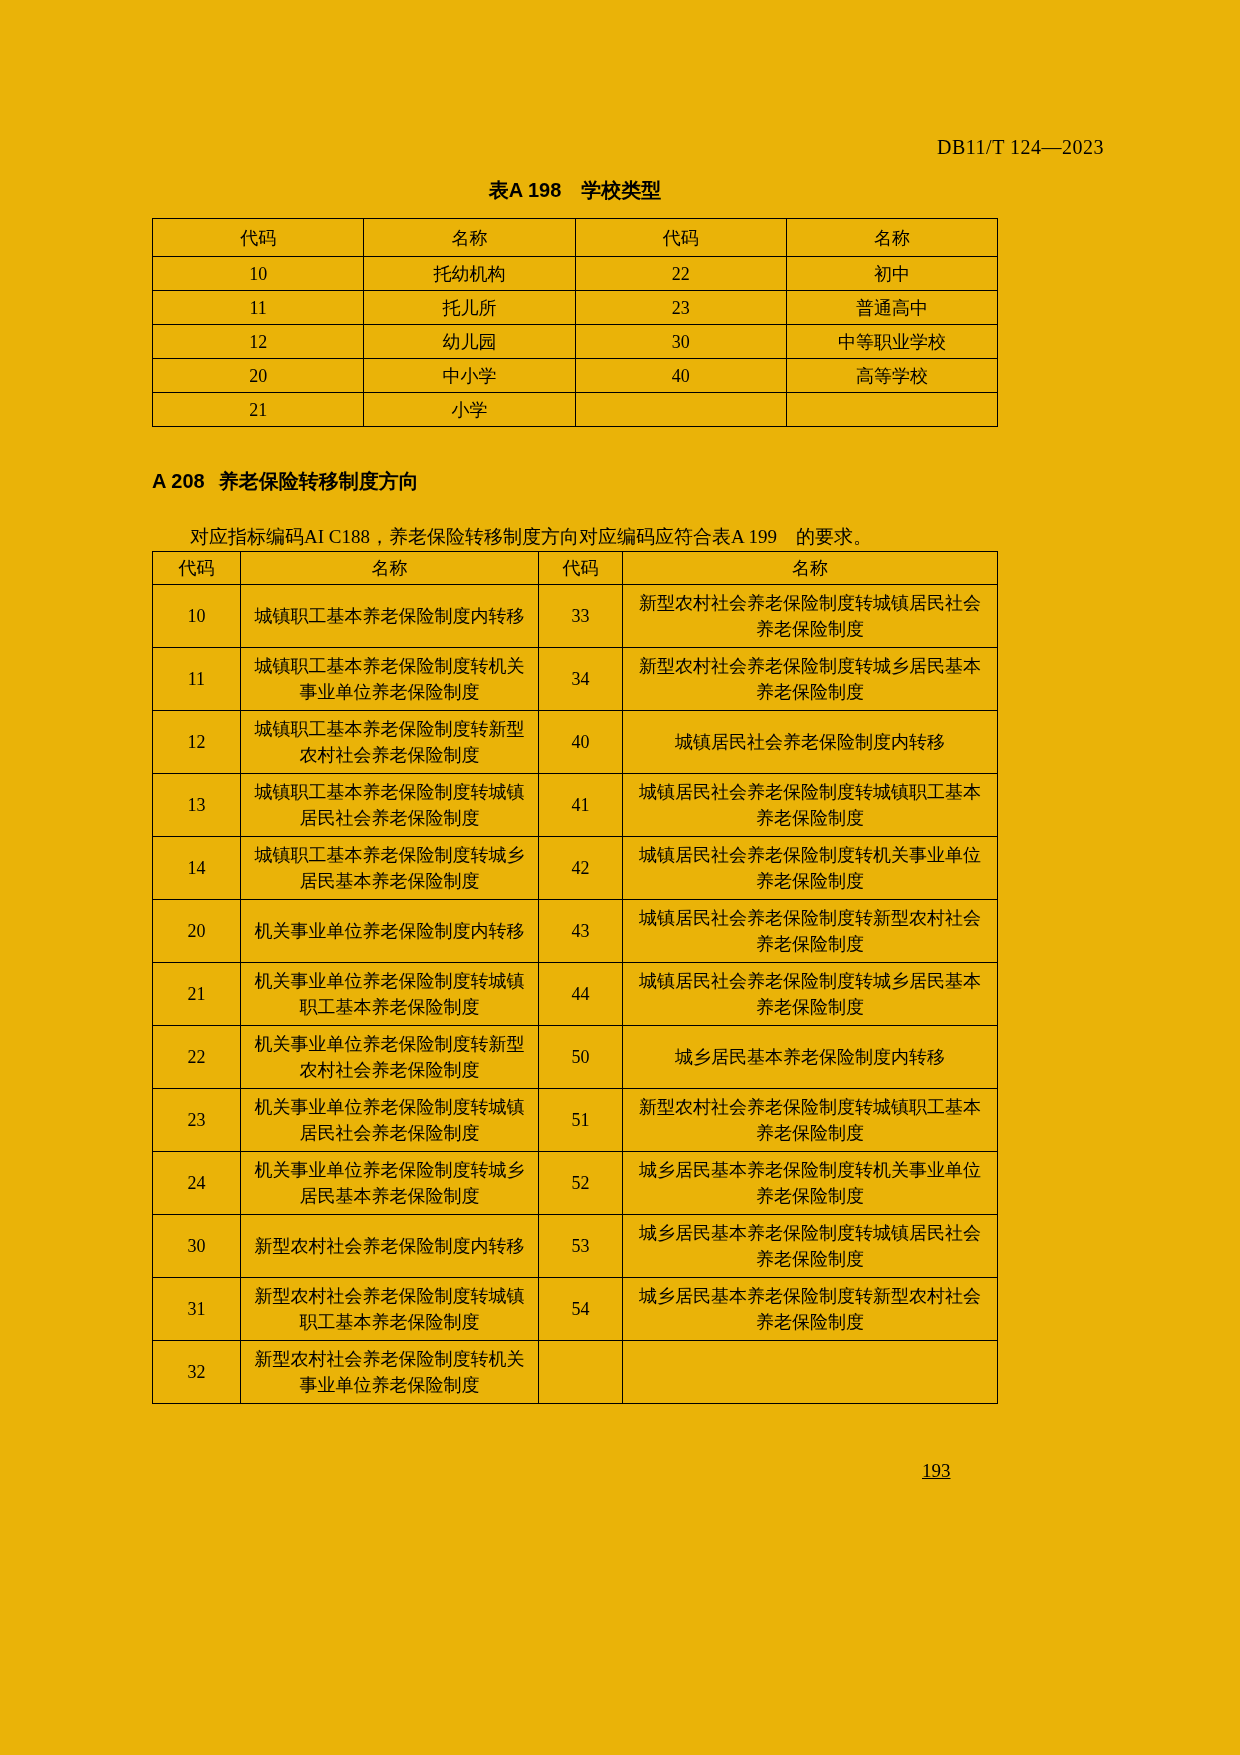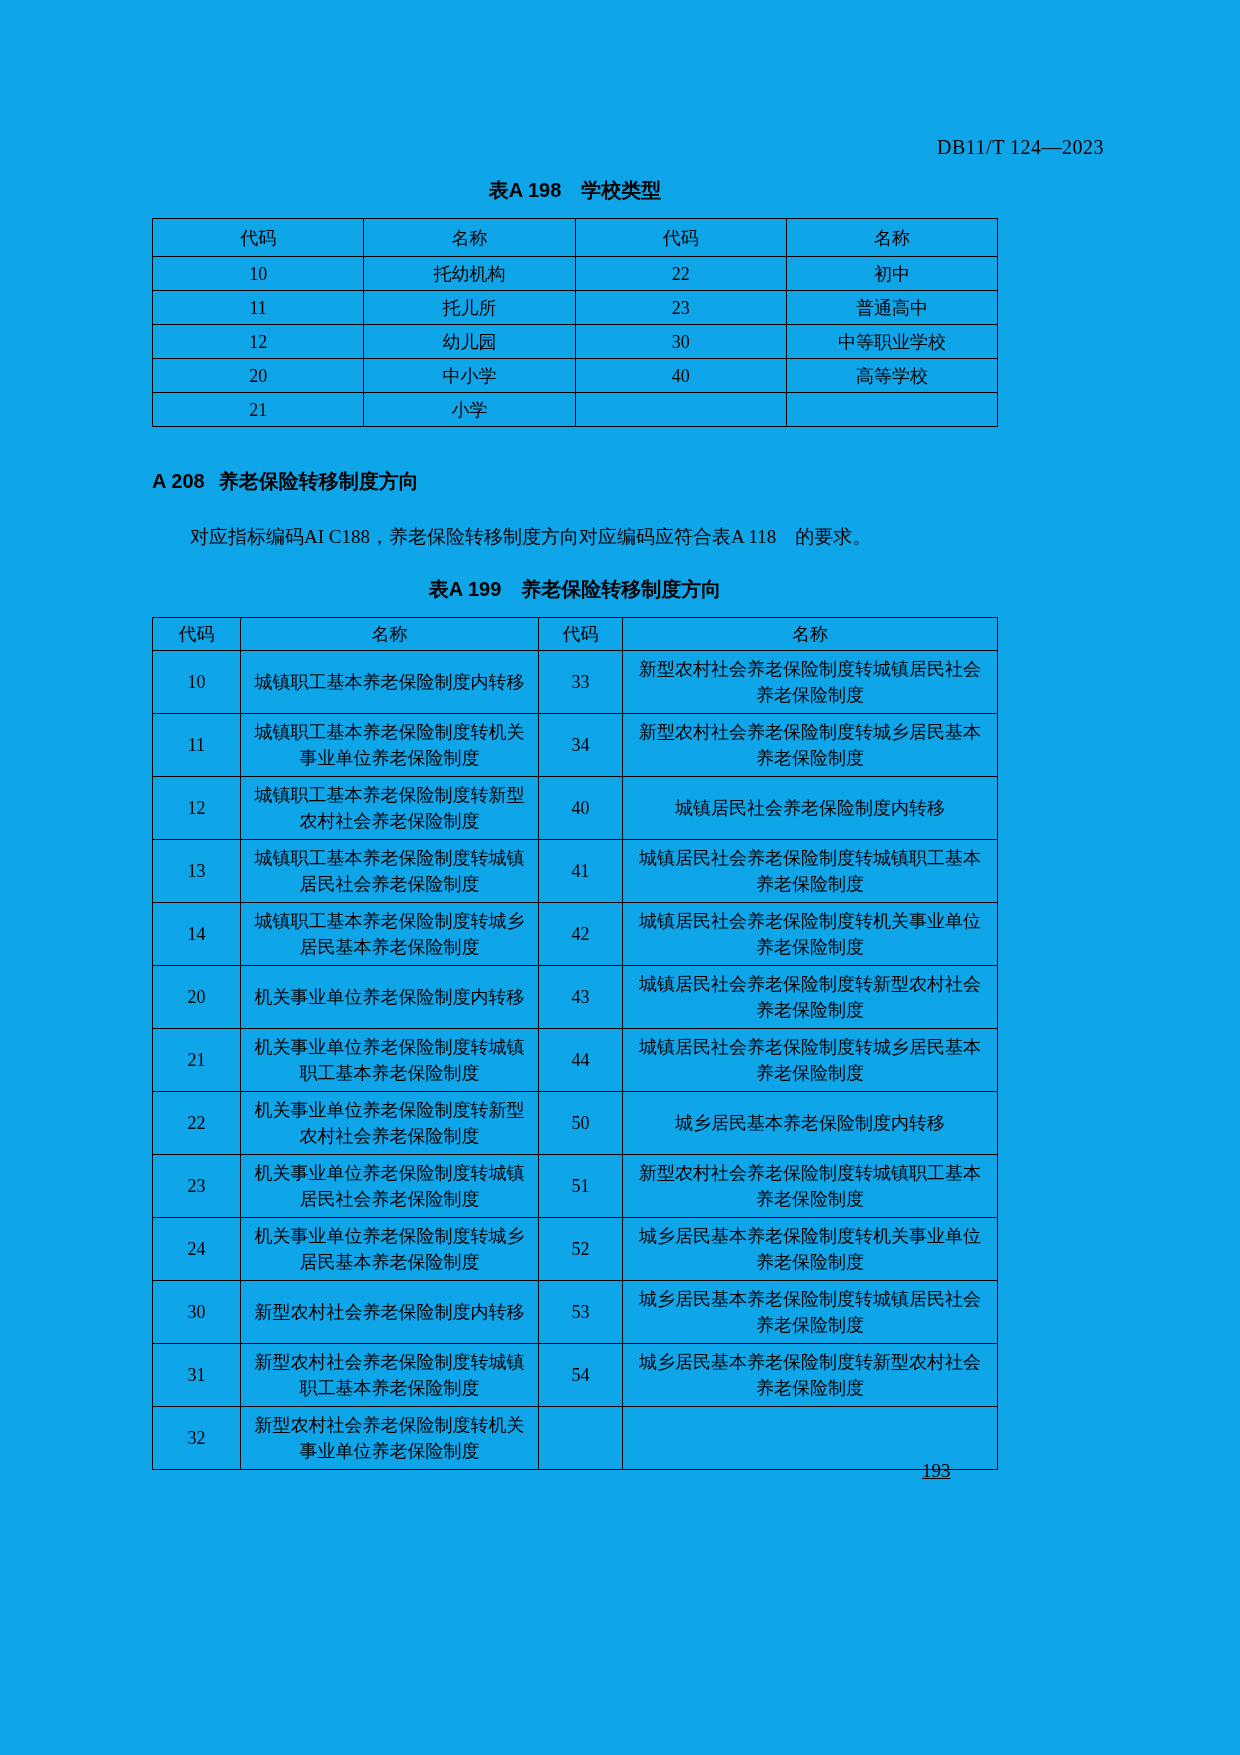--- a/index.html
+++ b/index.html
@@ -5,21 +5,21 @@
   * { margin: 0; padding: 0; box-sizing: border-box; }
   html, body { background: #ffffff; }
   body {
     width: 1240px; height: 1755px;
     font-family: "Liberation Serif", "DejaVu Serif", serif;
     color: #000;
   }
   .page {
     position: relative;
     width: 1240px; height: 1755px;
-    background: #0ea5e9;
+    background: #eab308;
     overflow: hidden;
   }
   .doc-header {
     position: absolute;
     top: 136px; right: 136px;
     font-size: 20px;
     letter-spacing: 0.5px;
   }
   .content {
     position: absolute;
@@ -132,23 +132,22 @@
             <td></td>
             <td></td>
           </tr>
         </tbody>
       </table>
 
     <div class="section-heading">
       <span class="sec-num">A 208</span><span>养老保险转移制度方向</span>
     </div>
 
-    <p class="paragraph">对应指标编码AI C188，养老保险转移制度方向对应编码应符合表A 118　的要求。</p>
-
-    <div class="table-title title-a199">表A 199　养老保险转移制度方向</div>
+    <p class="paragraph">对应指标编码AI C188，养老保险转移制度方向对应编码应符合表A 199　的要求。</p>
+
 
     <table class="tbl tbl-a199">
         <thead>
           <tr>
             <th>代码</th>
             <th>名称</th>
             <th>代码</th>
             <th>名称</th>
           </tr>
         </thead>

